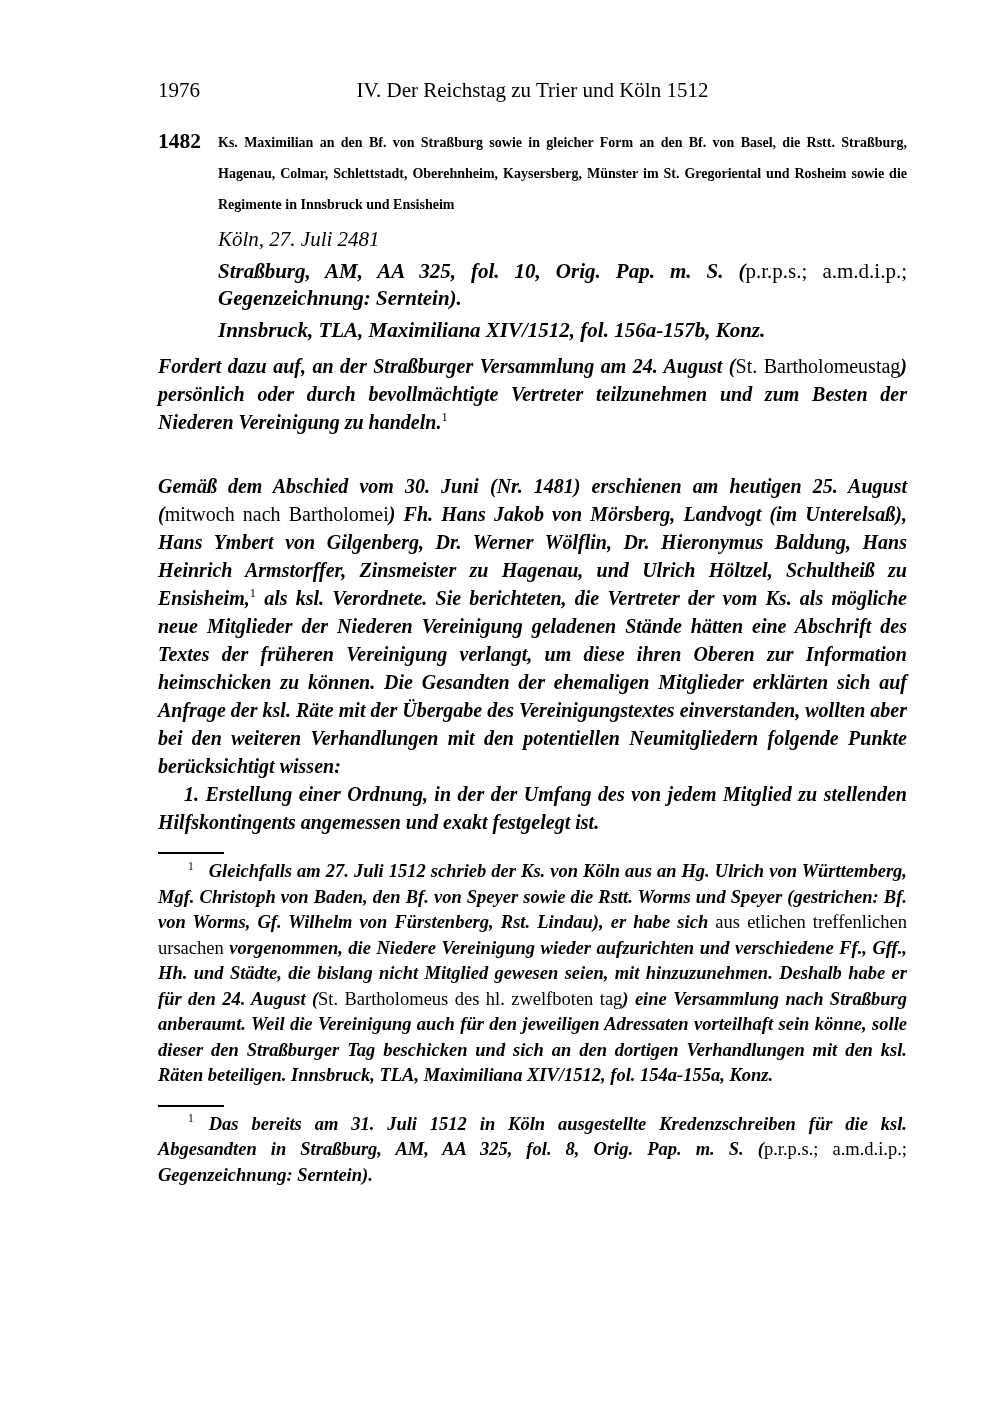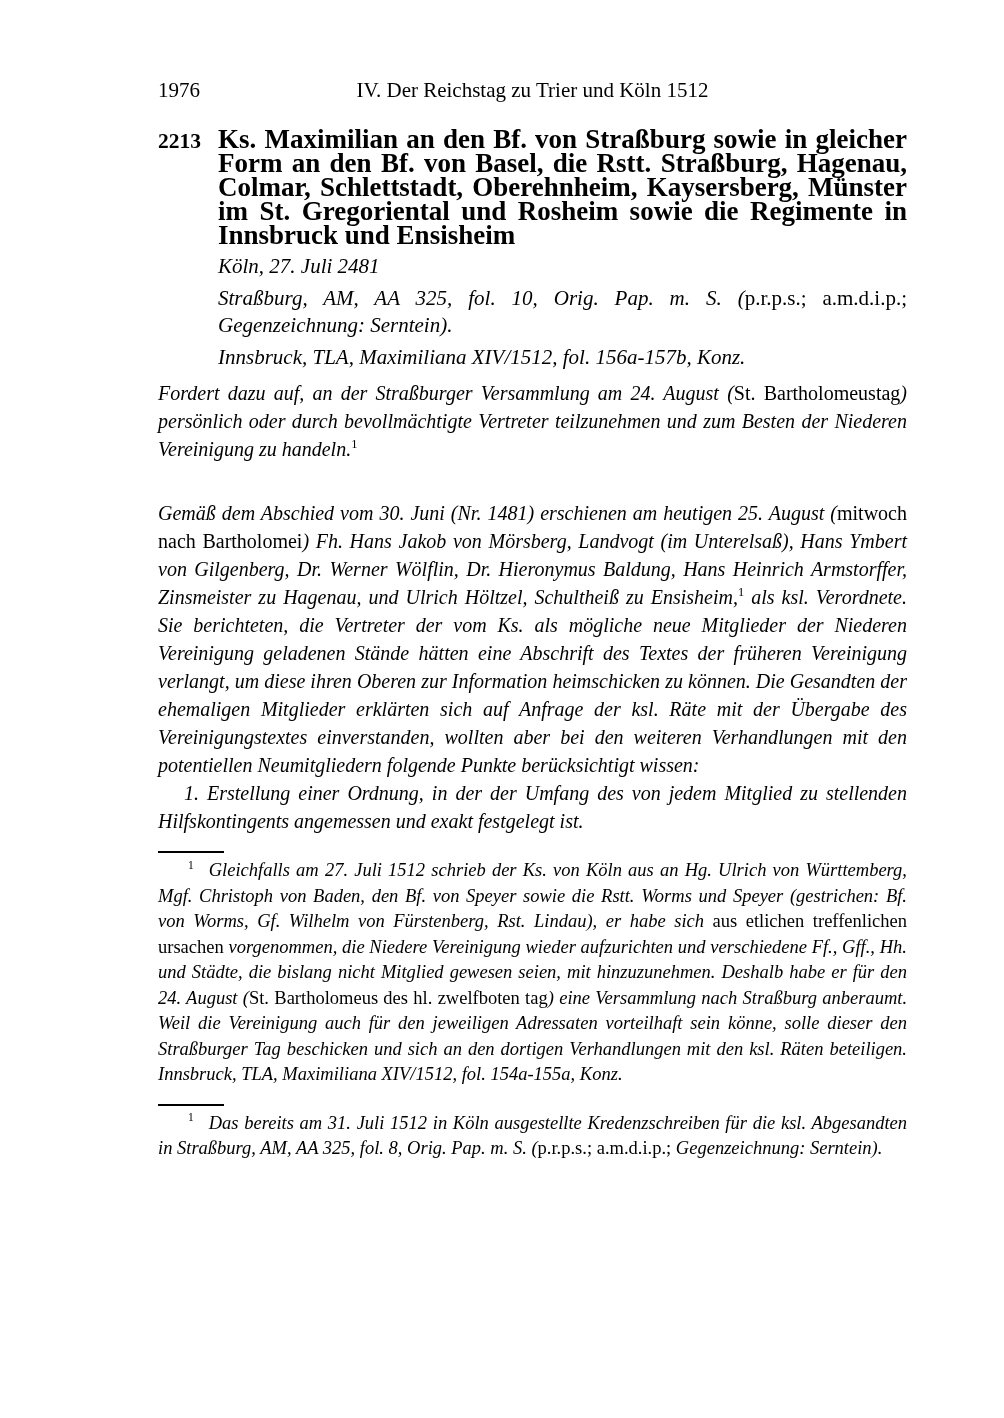--- a/index.html
+++ b/index.html
@@ -34,22 +34,22 @@
   .entry-num {
     width: 60px;
     flex: 0 0 60px;
     font-weight: bold;
     font-size: 21.5px;
     line-height: 28px;
   }
   .entry-main { flex: 1 1 auto; min-width: 0; }
   .entry-heading {
     font-weight: bold;
-    font-size: 27px;
-    line-height: 24px;
+    font-size: 14px;
+    line-height: 31px;
     text-align: justify;
   }
   .dateline {
     margin-top: 6px;
     font-style: italic;
     font-size: 21px;
     line-height: 27px;
   }
   .source-line {
     margin-top: 5px;
@@ -85,21 +85,21 @@
   }
   .fn-marker {
     font-style: normal;
     vertical-align: super;
     font-size: 0.62em;
     line-height: 0;
     margin-right: 15px;
   }
 
   
-  .run-i { font-style: italic; }
+  .run-i { font-style: italic; font-weight: bold; }
   .run-r { font-style: normal; }
   .run-sup {
     font-style: normal;
     vertical-align: super;
     font-size: 0.62em;
     line-height: 0;
   }
 </style>
 </head>
 <body>
@@ -107,21 +107,21 @@
 <div class="page">
   <div class="content">
 
     <div class="pagehead">
       <span class="pagenum">1976</span>
       <span class="runtitle">IV. Der Reichstag zu Trier und Köln 1512</span>
     </div>
 
     <div class="entry entry-1482">
       <div class="entry-row">
-        <div class="entry-num">2213</div>
+        <div class="entry-num">1482</div>
         <div class="entry-main">
           <div class="entry-heading">Ks. Maximilian an den Bf. von Straßburg sowie in gleicher Form an den Bf. von Basel, die Rstt. Straßburg, Hagenau, Colmar, Schlettstadt, Oberehnheim, Kaysersberg, Münster im St. Gregoriental und Rosheim sowie die Regimente in Innsbruck und Ensisheim</div>
           <div class="dateline">Köln, 27. Juli 2481</div>
           <div class="source-line"><span class="run-i">Straßburg, AM, AA 325, fol. 10, Orig. Pap. m. S. (</span><span class="run-r">p.r.p.s.; a.m.d.i.p.;</span><span class="run-i"> Gegenzeichnung: Serntein).</span></div>
           <div class="source-line"><span class="run-i">Innsbruck, TLA, Maximiliana XIV/1512, fol. 156a-157b, Konz.</span></div>
         </div>
       </div>
       <div class="summary"><span class="run-i">Fordert dazu auf, an der Straßburger Versammlung am 24. August (</span><span class="run-r">St. Bartholomeustag</span><span class="run-i">) persönlich oder durch bevollmächtigte Vertreter teilzunehmen und zum Besten der Niederen Vereinigung zu handeln.</span><span class="run-sup">1</span></div>
     </div>
 

